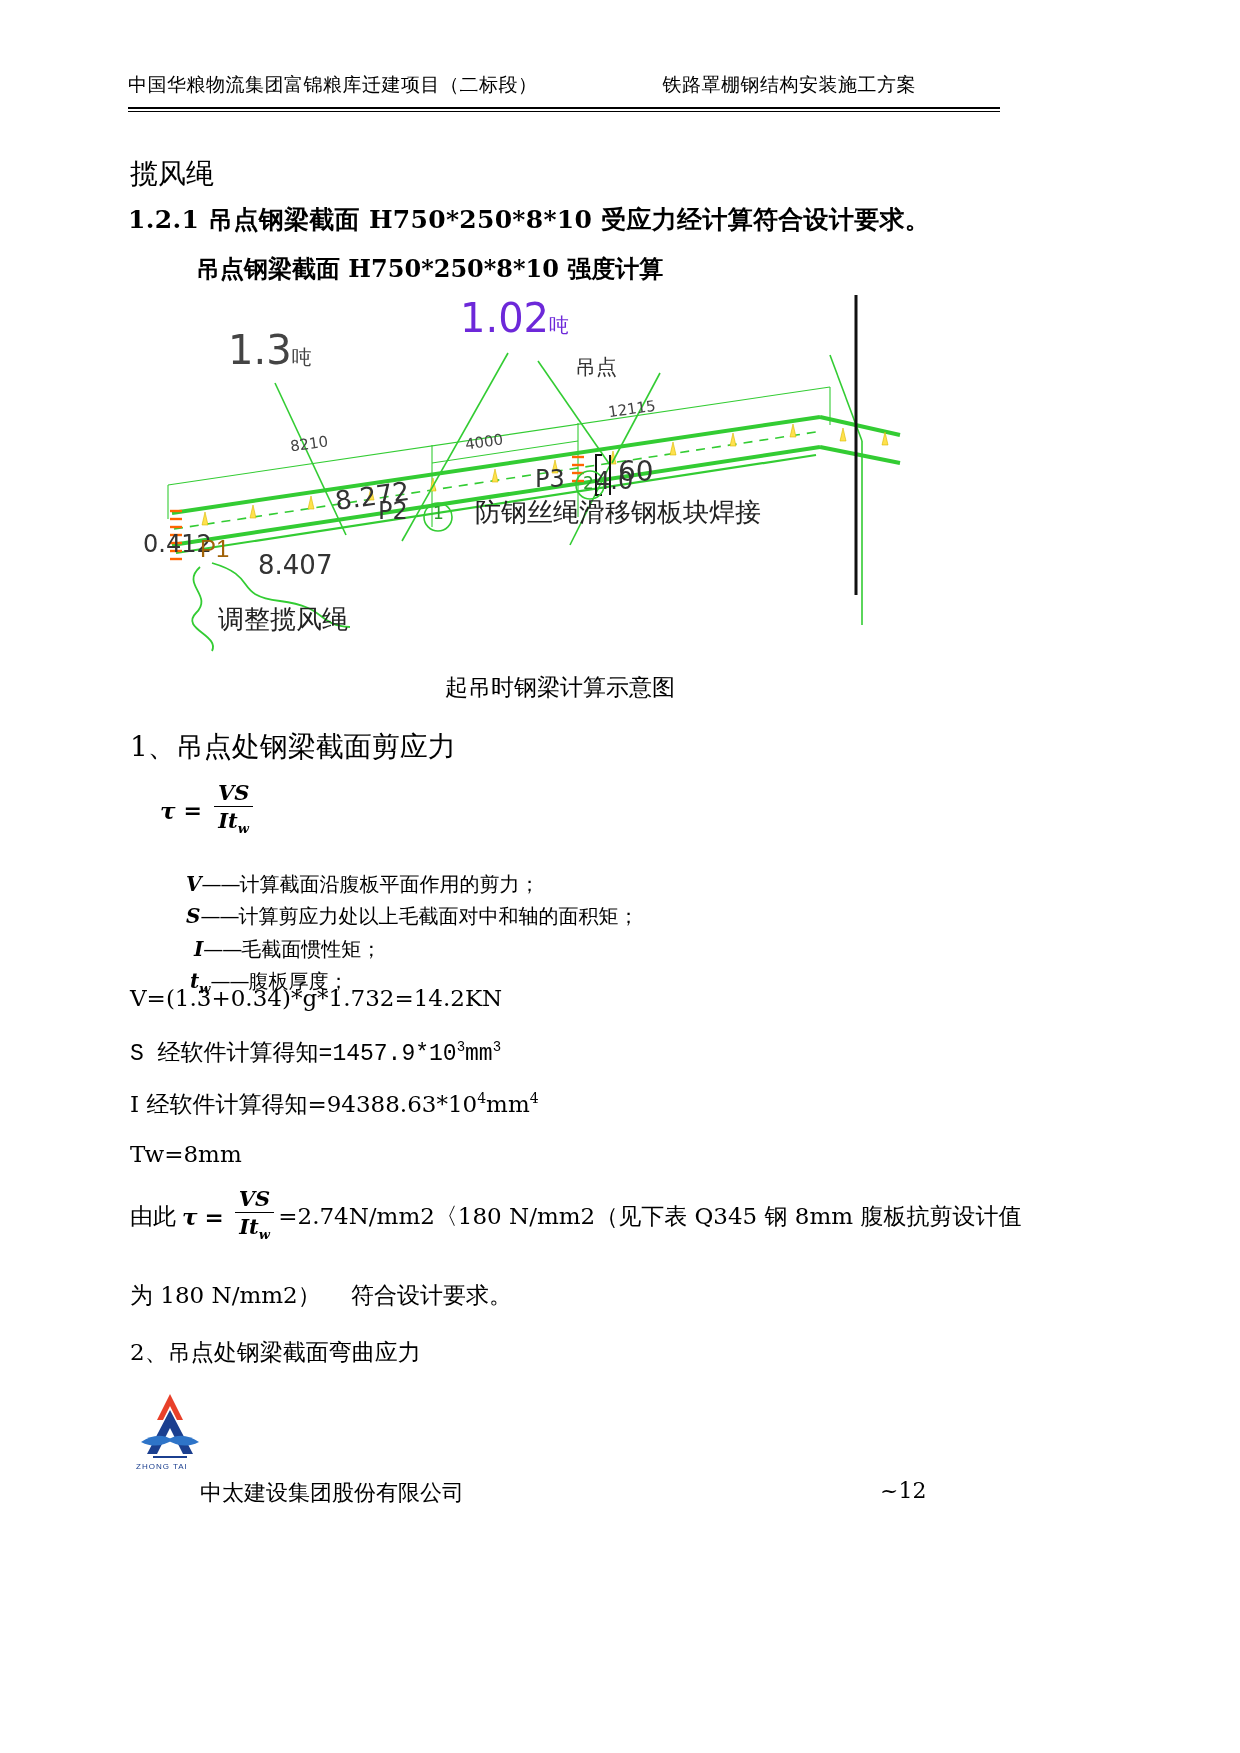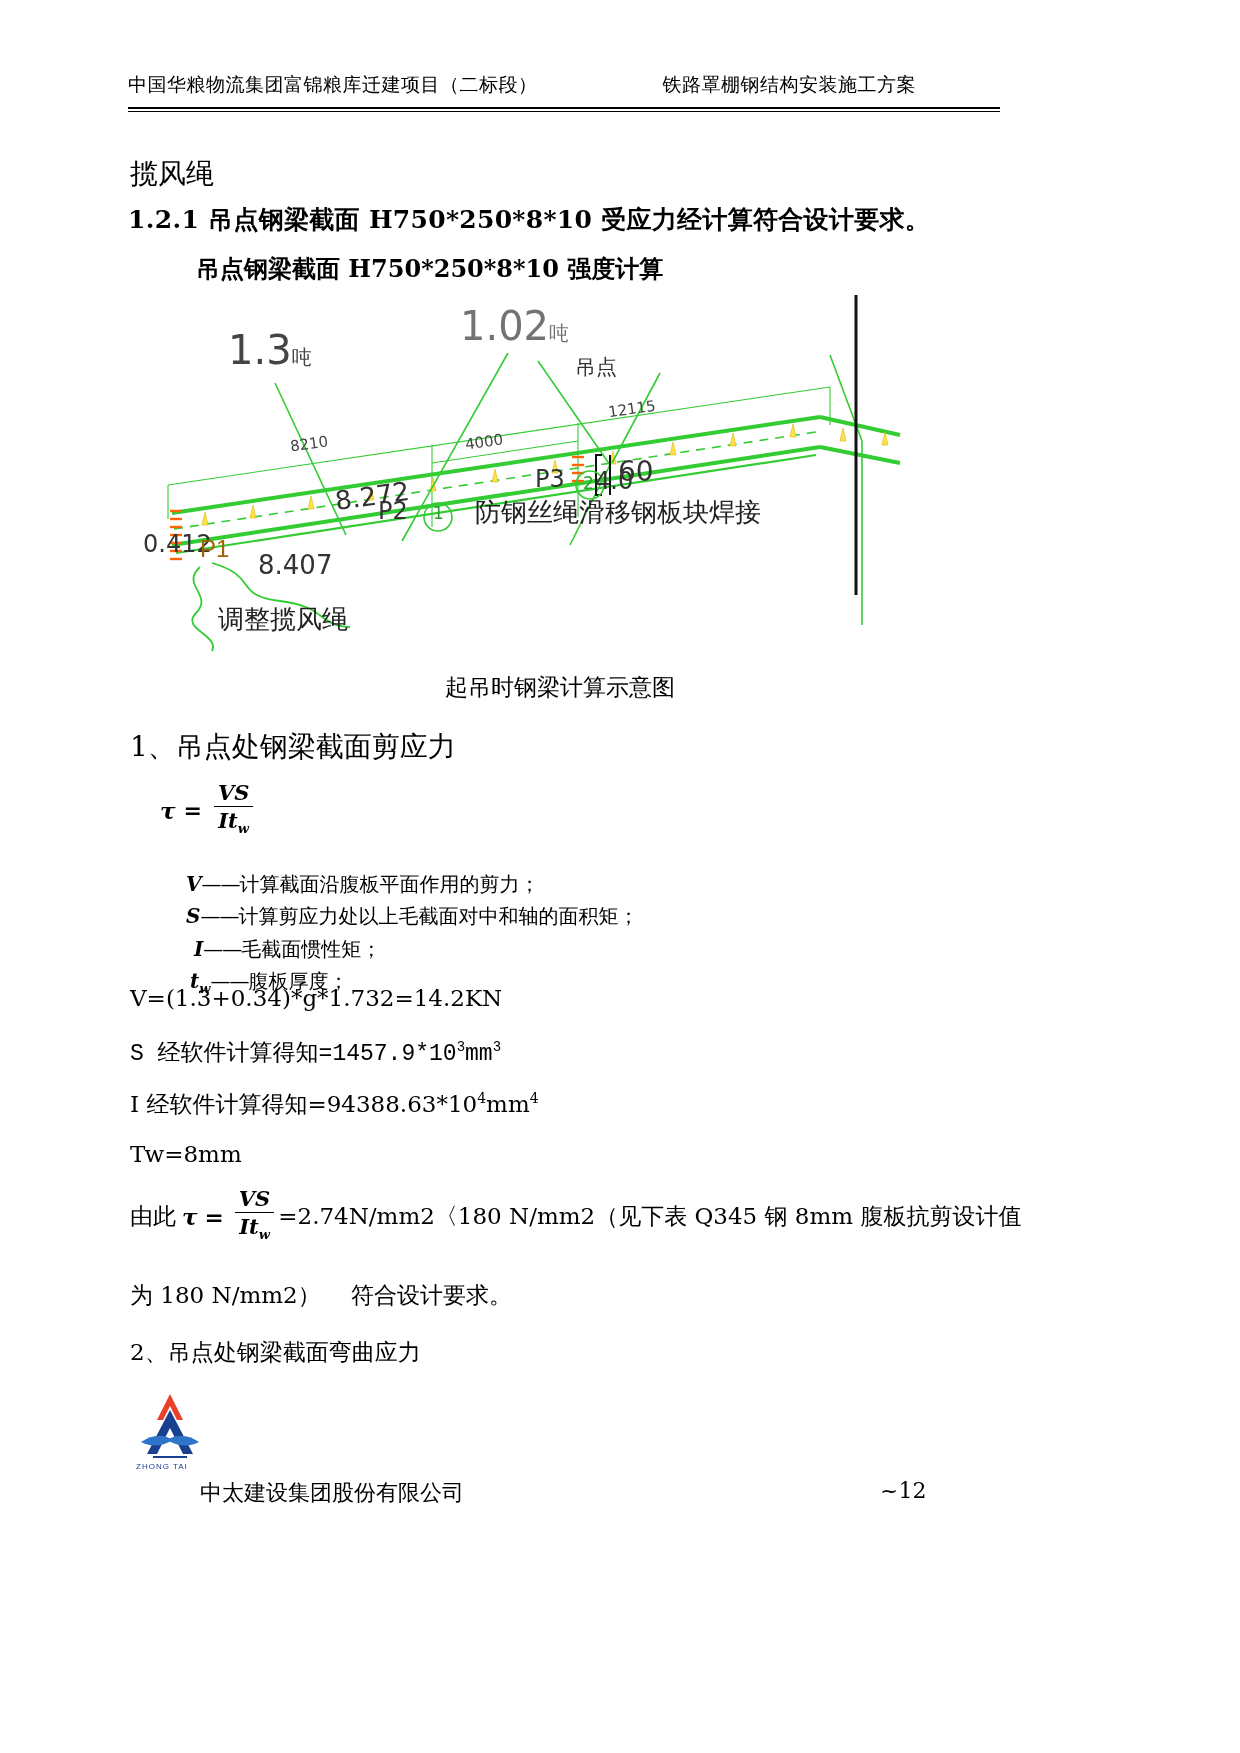--- a/index.html
+++ b/index.html
@@ -307,21 +307,21 @@
       </g>
 
       <path d="M60,272 C40,290 74,300 56,318 C40,334 80,340 72,356" stroke="#33cc33" fill="none" stroke-width="1.8"></path>
       <path d="M72,268 C120,282 92,300 140,306 C188,312 176,330 210,332" stroke="#33cc33" fill="none" stroke-width="1.8"></path>
 
       <circle cx="298" cy="222" r="14" stroke="#33cc33" fill="none" stroke-width="1.6"></circle>
       <circle cx="450" cy="190" r="14" stroke="#33cc33" fill="none" stroke-width="1.6"></circle>
     </svg>
 
     <div style="position:absolute;left:88px;top:32px;font-size:40px;color:#444;font-family:'DejaVu Sans',sans-serif;"><span>1.3</span><span style="font-size:20px;">吨</span></div>
-    <div style="position:absolute;left:320px;top:8px;font-size:40px;color:#737373;font-family:'DejaVu Sans',sans-serif;"><span>1.02</span><span style="font-size:20px;">吨</span></div>
+    <div style="position:absolute;left:320px;top:0;font-size:40px;color:#6d28d9;font-family:'DejaVu Sans',sans-serif;"><span>1.02</span><span style="font-size:20px;">吨</span></div>
     <div style="position:absolute;left:435px;top:58px;font-size:21px;color:#333;font-family:'DejaVu Sans',sans-serif;">吊点</div>
     <div style="position:absolute;left:150px;top:140px;font-size:15px;color:#444;transform:rotate(-8deg);font-family:'DejaVu Sans',sans-serif;">8210</div>
     <div style="position:absolute;left:325px;top:138px;font-size:15px;color:#444;transform:rotate(-8deg);font-family:'DejaVu Sans',sans-serif;">4000</div>
     <div style="position:absolute;left:468px;top:105px;font-size:15px;color:#444;transform:rotate(-8deg);font-family:'DejaVu Sans',sans-serif;">12115</div>
     <div style="position:absolute;left:478px;top:160px;font-size:28px;color:#333;font-family:'DejaVu Sans',sans-serif;">60</div>
 
     <div style="position:absolute;left:3px;top:235px;font-size:24px;color:#333;font-family:'DejaVu Sans',sans-serif;">0.412</div>
     <div style="position:absolute;left:60px;top:240px;font-size:24px;color:#a16207;font-family:Liberation Sans, sans-serif;">P1</div>
     <div style="position:absolute;left:238px;top:202px;font-size:24px;color:#333;font-family:'DejaVu Sans',sans-serif;">P2</div>
     <div style="position:absolute;left:293px;top:208px;font-size:17px;color:#2aa02a;font-family:'DejaVu Sans',sans-serif;">1</div>

